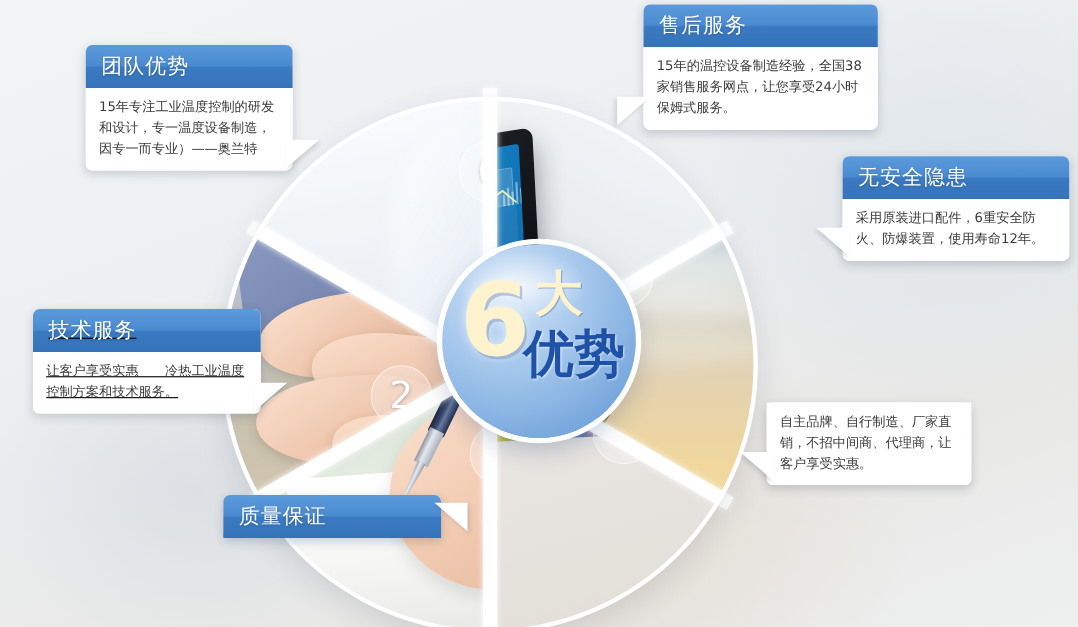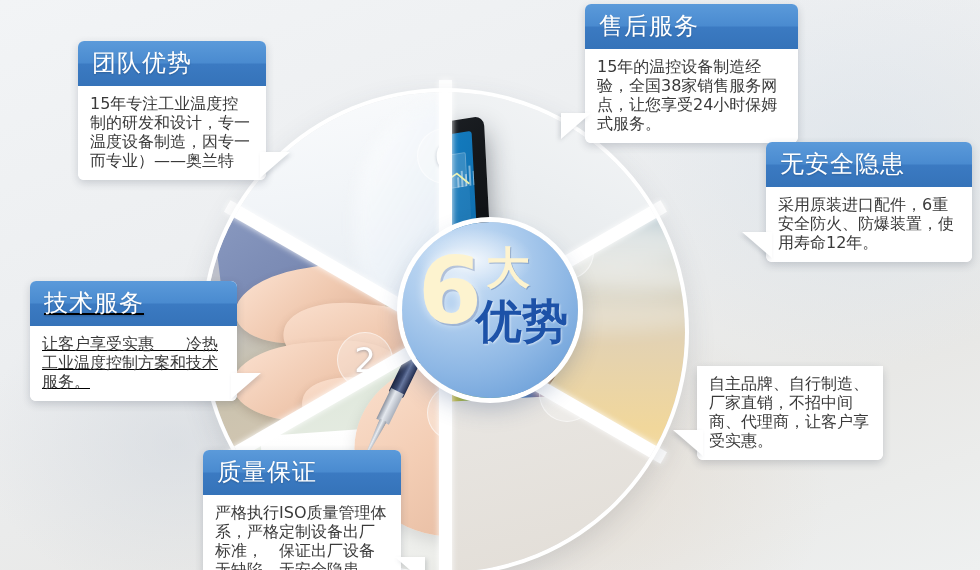--- a/index.html
+++ b/index.html
@@ -289,29 +289,29 @@
   .card {
     position: absolute;
     background: #ffffff;
     border-radius: 6px;
     box-shadow: 0 3px 9px rgba(40,50,70,0.2);
     overflow: visible;
   }
   .card-hd {
     background: linear-gradient(180deg, #5b9ada 0%, #4a8bd0 48%, #3b7ac2 52%, #3573b9 100%);
     color: #ffffff;
-    font-size: 24px;
+    font-size: 19px;
     padding: 6px 14px 7px 14px;
     border-radius: 6px 6px 0 0;
     letter-spacing: 1px;
     text-shadow: 0 1px 2px rgba(0,0,0,0.2);
   }
   .card-bd {
     color: #3a3a3a;
-    font-size: 16px;
+    font-size: 12px;
     line-height: 19px;
     padding: 8px 12px 10px 12px;
     border-radius: 0 0 6px 6px;
     background: #ffffff;
   }
   .tail {
     position: absolute;
     width: 0; height: 0;
     border-style: solid;
   }
@@ -498,21 +498,20 @@
     <div class="tail tail-lb"></div>
   </div>
 
   <div class="card" id="card-soft">
     <div class="card-bd">自主品牌、自行制造、厂家直销，不招中间商、代理商，让客户享受实惠。</div>
     <div class="tail tail-lb"></div>
   </div>
 
   <div class="card" id="card-quality">
     <div class="card-hd">质量保证</div>
-    <div class="card-bd">严格执行ISO质量管理体系，严格定制设备出厂标准，　保证出厂设备无缺陷、无安全隐患。</div>
     <div class="tail tail-rb"></div>
   </div>
 
   <div class="card" id="card-tech">
     <div class="card-hd">技术服务</div>
     <div class="card-bd">让客户享受实惠　　冷热工业温度控制方案和技术服务。</div>
     <div class="tail tail-br"></div>
   </div>
 
 </div>

